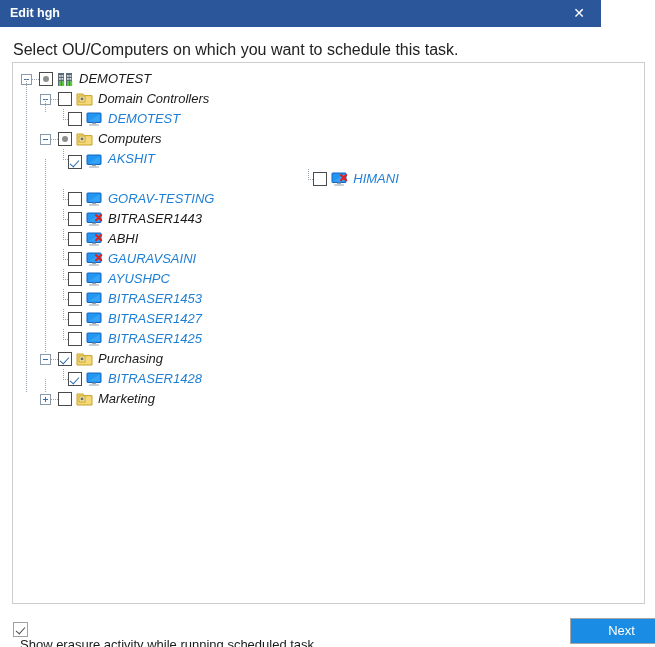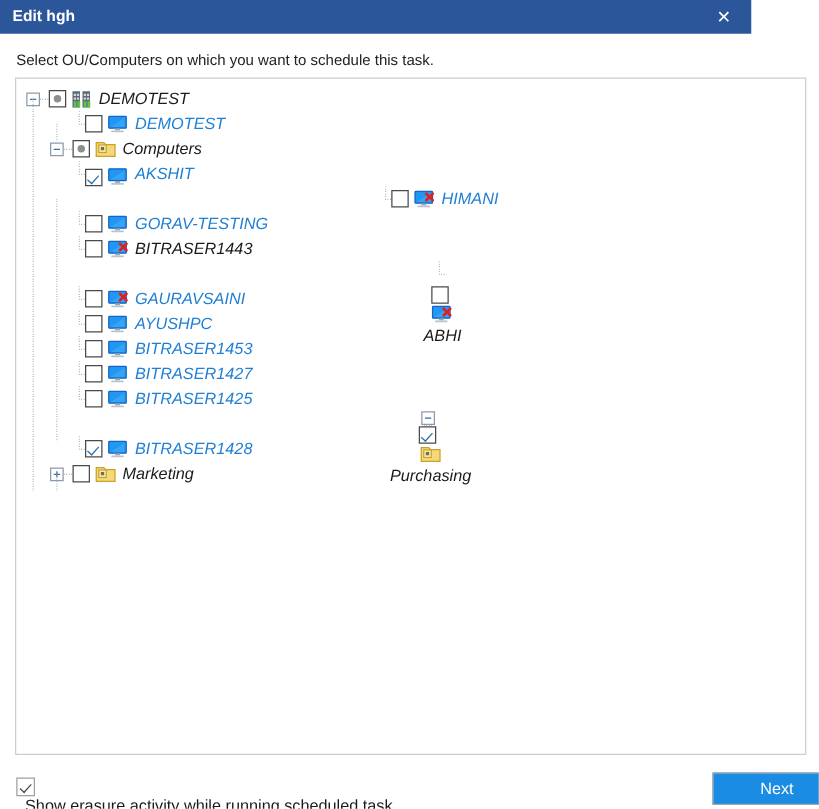--- a/index.html
+++ b/index.html
@@ -42,21 +42,21 @@
     line-height: 27px;
     text-align: center;
     cursor: pointer;
     user-select: none;
   }
 
   
   .instruction {
     position: absolute;
     left: 13px; top: 41px;
-    font-size: 12px;
+    font-size: 16px;
     color: #222222;
     white-space: nowrap;
   }
 
   
   .tree-panel {
     position: absolute;
     left: 12px; top: 62px;
     width: 631px; height: 540px;
     background: #ffffff;
@@ -270,20 +270,33 @@
             <rect x="10" y="7" width="1.8" height="1.8" fill="#cfd8de"></rect>
             <rect x="12.5" y="7" width="1.8" height="1.8" fill="#cfd8de"></rect>
             <rect x="2" y="10" width="2.2" height="5" fill="#5fc24a"></rect>
             <rect x="5" y="10" width="2.2" height="5" fill="#5fc24a"></rect>
             <rect x="10" y="10" width="2.2" height="5" fill="#5fc24a"></rect>
             <rect x="13" y="10" width="2.2" height="5" fill="#5fc24a"></rect>
           </svg>
         </div>
         <div class="node-label black">DEMOTEST</div>
       </div>
+      <div class="node lvl1" style="padding-left: 27px;">
+        <div class="expander"></div>
+        <div class="dots"></div>
+        <div class="cbox"></div>
+        <div class="icon">
+          <svg width="17" height="16" viewBox="0 0 17 16">
+            <path d="M1 3 h6 l1.4 1.6 H16 V14 H1 Z" fill="#f5d87a" stroke="#c9a227" stroke-width="1"></path>
+            <rect x="3" y="5" width="6" height="6" fill="#f7e9a8" stroke="#c9a227" stroke-width="0.9"></rect>
+            <rect x="4.7" y="6.6" width="2.6" height="2.6" fill="#6b6b6b"></rect>
+          </svg>
+        </div>
+        <div class="node-label black">Domain Controllers</div>
+      </div>
       <div class="node lvl2" style="padding-left: 46px;">
         <div class="elbow last"></div>
         <div class="cbox"></div>
         <div class="icon">
           <svg width="17" height="16" viewBox="0 0 17 16">
             <rect x="1" y="2" width="14" height="9.5" rx="0.6" fill="#2196f3" stroke="#1565c0" stroke-width="1"></rect>
             <path d="M2.4 10.6 L13.6 3.4 L13.6 10.6 Z" fill="#49b0f7" opacity="0.55"></path>
             <rect x="6" y="11.7" width="4" height="1.6" fill="#9aa5ae"></rect>
             <rect x="3" y="13.3" width="10" height="1.5" rx="0.5" fill="#b9c3cb"></rect>
           </svg>
@@ -350,21 +363,21 @@
           <svg width="17" height="16" viewBox="0 0 17 16">
             <rect x="1" y="2" width="14" height="9.5" rx="0.6" fill="#2196f3" stroke="#1565c0" stroke-width="1"></rect>
             <path d="M2.4 10.6 L13.6 3.4 L13.6 10.6 Z" fill="#49b0f7" opacity="0.55"></path>
             <rect x="6" y="11.7" width="4" height="1.6" fill="#9aa5ae"></rect>
             <rect x="3" y="13.3" width="10" height="1.5" rx="0.5" fill="#b9c3cb"></rect>
             <path d="M10 4 L15.2 9.2 M15.2 4 L10 9.2" stroke="#e02020" stroke-width="2.1" stroke-linecap="round"></path>
           </svg>
         </div>
         <div class="node-label black">BITRASER1443</div>
       </div>
-      <div class="node lvl2" style="padding-left: 46px; flex-direction: column;">
+      <div class="node lvl2" style="padding-left: 46px;">
         <div class="elbow"></div>
         <div class="cbox"></div>
         <div class="icon">
           <svg width="17" height="16" viewBox="0 0 17 16">
             <rect x="1" y="2" width="14" height="9.5" rx="0.6" fill="#2196f3" stroke="#1565c0" stroke-width="1"></rect>
             <path d="M2.4 10.6 L13.6 3.4 L13.6 10.6 Z" fill="#49b0f7" opacity="0.55"></path>
             <rect x="6" y="11.7" width="4" height="1.6" fill="#9aa5ae"></rect>
             <rect x="3" y="13.3" width="10" height="1.5" rx="0.5" fill="#b9c3cb"></rect>
             <path d="M10 4 L15.2 9.2 M15.2 4 L10 9.2" stroke="#e02020" stroke-width="2.1" stroke-linecap="round"></path>
           </svg>
@@ -430,21 +443,21 @@
         <div class="icon">
           <svg width="17" height="16" viewBox="0 0 17 16">
             <rect x="1" y="2" width="14" height="9.5" rx="0.6" fill="#2196f3" stroke="#1565c0" stroke-width="1"></rect>
             <path d="M2.4 10.6 L13.6 3.4 L13.6 10.6 Z" fill="#49b0f7" opacity="0.55"></path>
             <rect x="6" y="11.7" width="4" height="1.6" fill="#9aa5ae"></rect>
             <rect x="3" y="13.3" width="10" height="1.5" rx="0.5" fill="#b9c3cb"></rect>
           </svg>
         </div>
         <div class="node-label blue">BITRASER1425</div>
       </div>
-      <div class="node lvl1" style="padding-left: 27px; flex-direction: column;">
+      <div class="node lvl1" style="padding-left: 27px;">
         <div class="expander"></div>
         <div class="dots"></div>
         <div class="cbox checked"></div>
         <div class="icon">
           <svg width="17" height="16" viewBox="0 0 17 16">
             <path d="M1 3 h6 l1.4 1.6 H16 V14 H1 Z" fill="#f5d87a" stroke="#c9a227" stroke-width="1"></path>
             <rect x="3" y="5" width="6" height="6" fill="#f7e9a8" stroke="#c9a227" stroke-width="0.9"></rect>
             <rect x="4.7" y="6.6" width="2.6" height="2.6" fill="#6b6b6b"></rect>
           </svg>
         </div>

